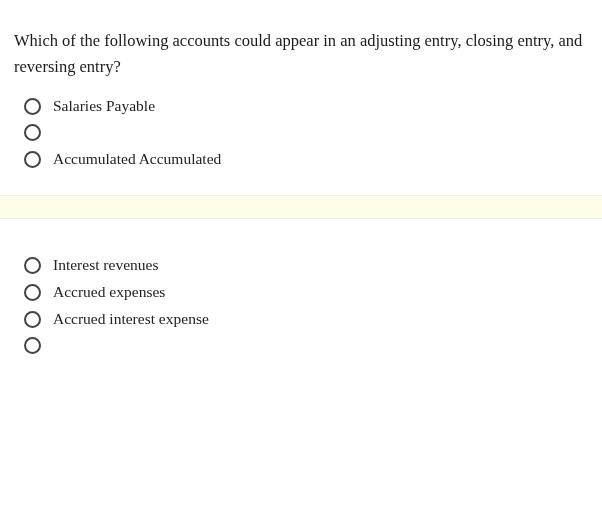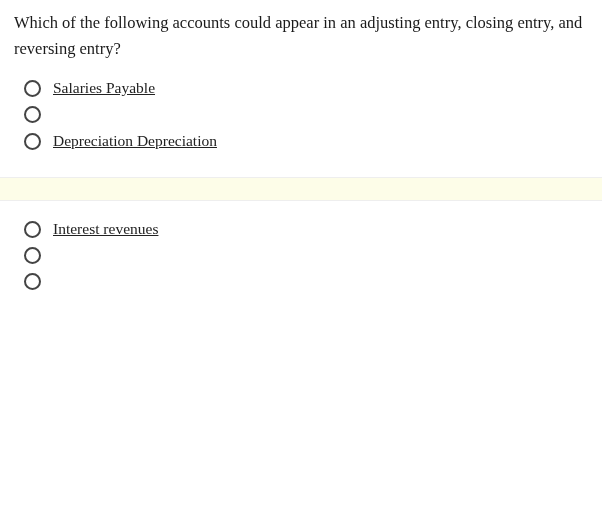--- a/index.html
+++ b/index.html
@@ -5,21 +5,21 @@
   body {
     margin: 0;
     padding: 0;
     font-family: Georgia, 'Times New Roman', serif;
     font-size: 16px;
     color: #222;
     width: 602px;
     background: #fff;
   }
   .question-block {
-    padding: 10px 14px 18px 14px;
+    padding: 28px 14px 18px 14px;
   }
   .question-text {
     font-size: 16.5px;
     line-height: 1.55;
     margin-bottom: 18px;
     color: #1a1a1a;
   }
   .options {
     padding-left: 10px;
   }
@@ -34,21 +34,20 @@
     height: 17px;
     border: 2px solid #444;
     border-radius: 50%;
     flex-shrink: 0;
     margin-right: 12px;
     box-sizing: border-box;
   }
   .option-label {
     font-size: 15.5px;
     color: #222;
-    text-decoration: underline;
   }
   .divider {
     height: 22px;
     background: #fdfde8;
     border-top: 1px solid #eee;
     border-bottom: 1px solid #eee;
   }
 </style>
 </head>
 <body>
@@ -58,33 +57,38 @@
   <div class="options">
     <div class="option-row">
       <span class="radio-circle"></span>
       <span class="option-label">Salaries Payable</span>
     </div>
     <div class="option-row">
       <span class="radio-circle"></span>
     </div>
     <div class="option-row">
       <span class="radio-circle"></span>
-      <span class="option-label">Depreciation Depreciation</span>
+      <span class="option-label">Accumulated Accumulated</span>
     </div>
   </div>
 </div>
 
 <div class="divider"></div>
 
 <div class="question-block">
   <div class="options">
     <div class="option-row">
       <span class="radio-circle"></span>
       <span class="option-label">Interest revenues</span>
     </div>
     <div class="option-row">
       <span class="radio-circle"></span>
+      <span class="option-label">Accrued expenses</span>
+    </div>
+    <div class="option-row">
+      <span class="radio-circle"></span>
+      <span class="option-label">Accrued interest expense</span>
     </div>
     <div class="option-row">
       <span class="radio-circle"></span>
     </div>
   </div>
 </div>
 
 </body></html>

